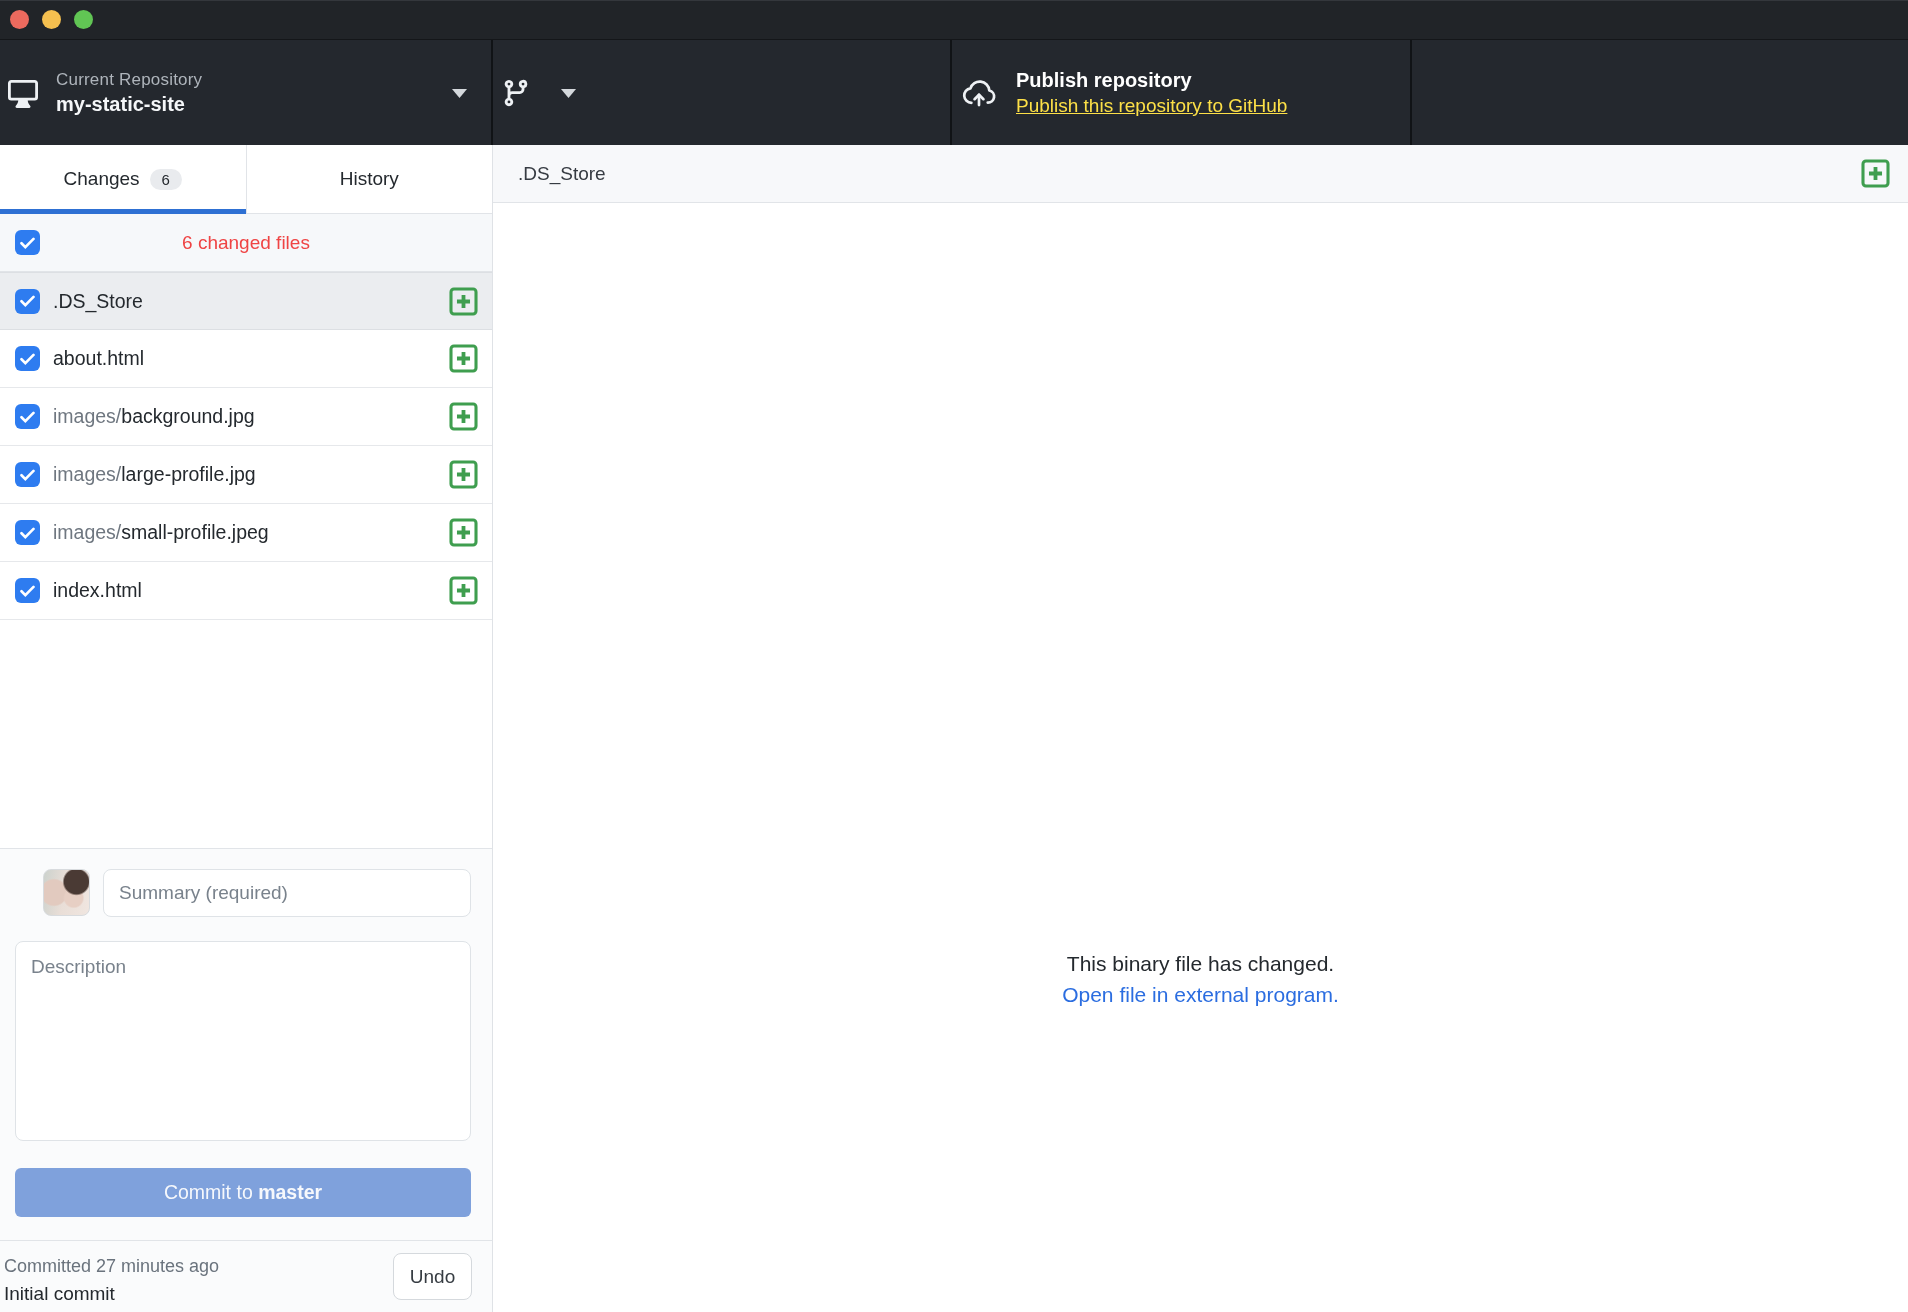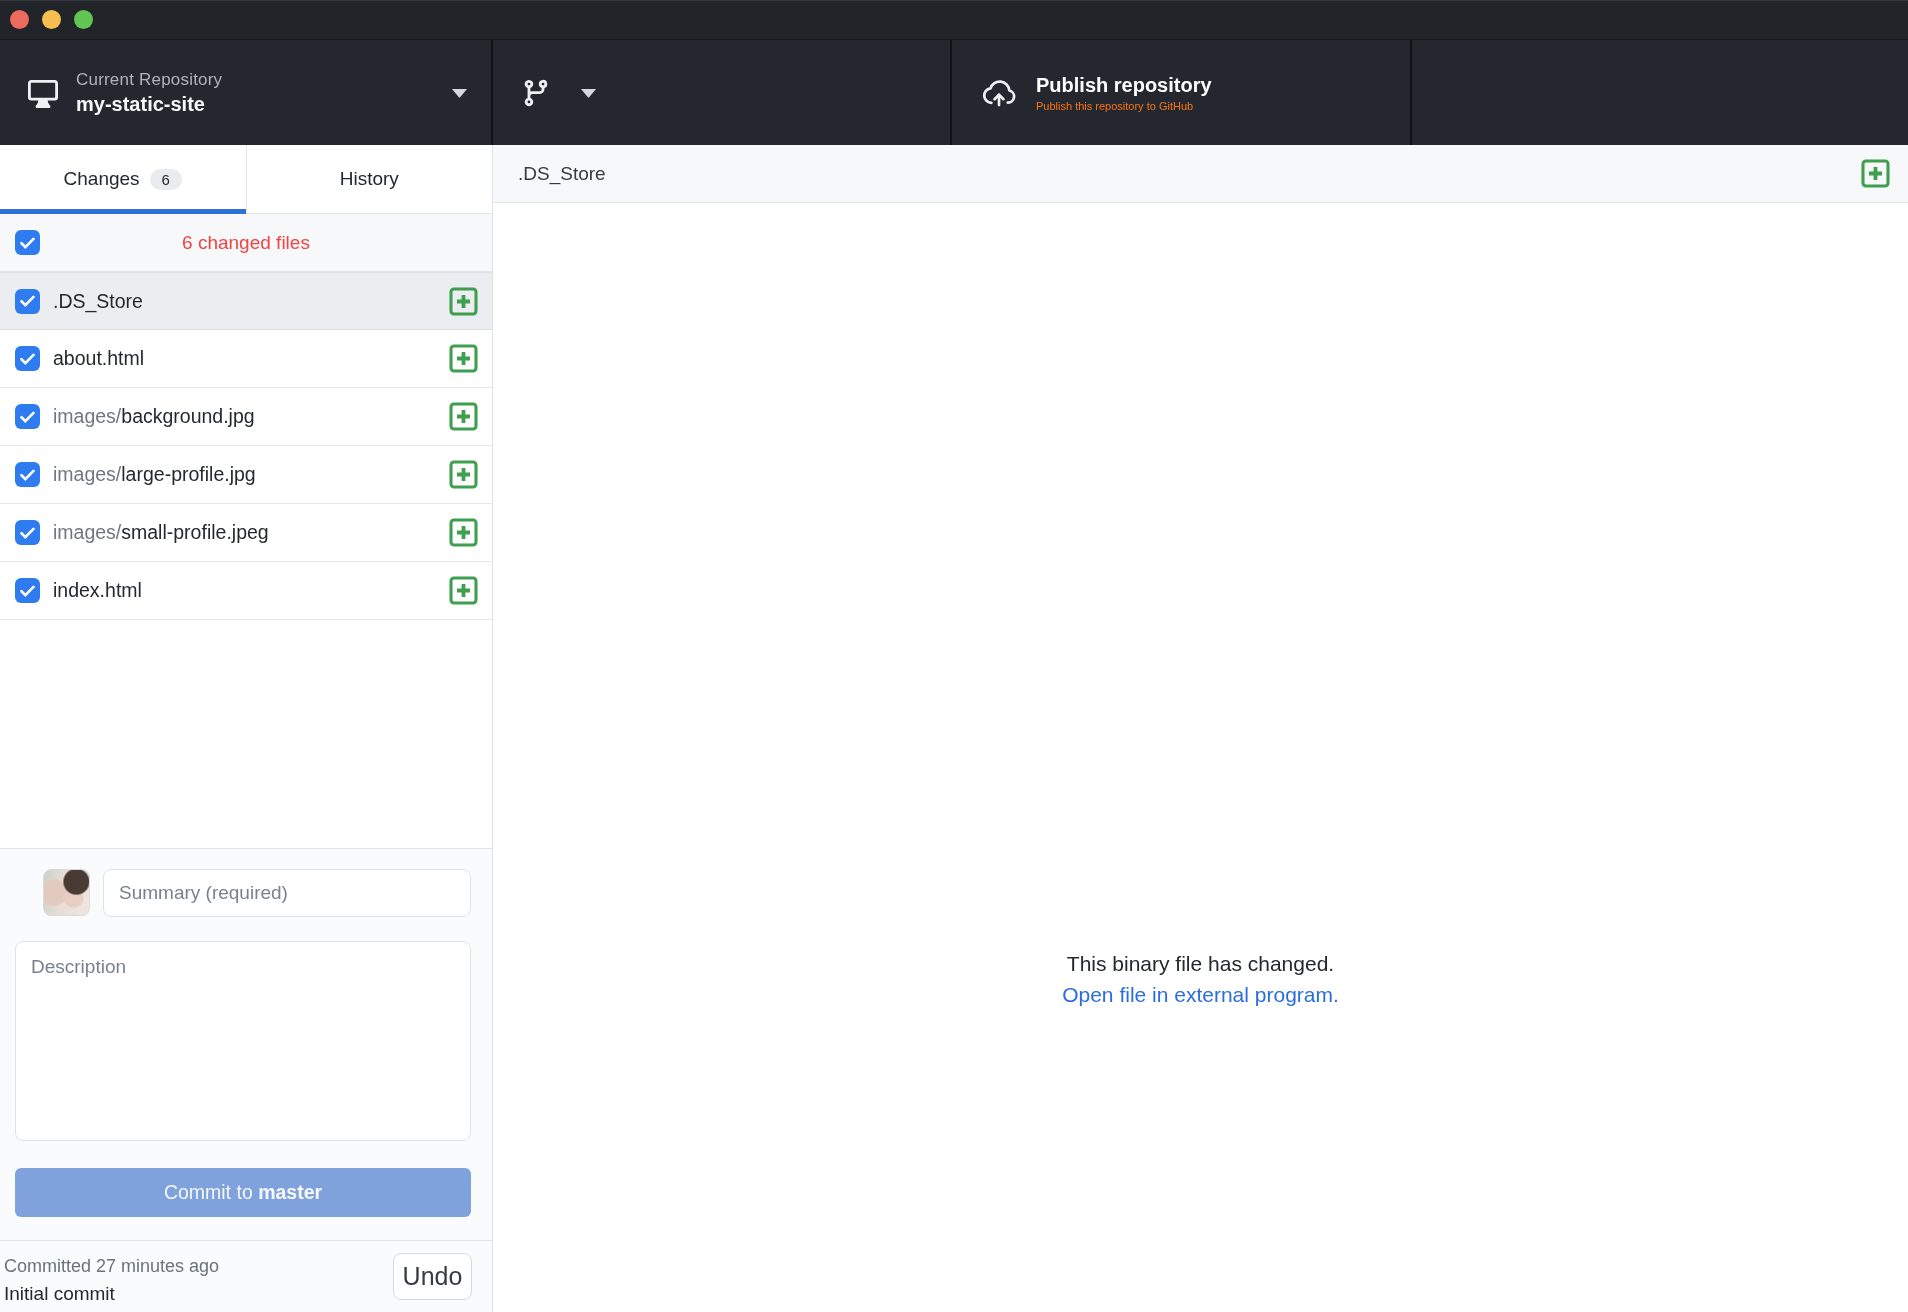--- a/index.html
+++ b/index.html
@@ -11,31 +11,31 @@
   .titlebar { height:40px; background:#212428; border-bottom:1px solid #141619;
     box-shadow:inset 0 1px 0 #34373c; display:flex; align-items:center; padding-left:10px; flex:none; }
   .traffic { display:flex; gap:13px; }
   .traffic .light { width:19px; height:19px; border-radius:50%; }
   .light.red    { background:#ec6a5e; }
   .light.yellow { background:#f5bf4f; }
   .light.green  { background:#61c554; }
 
   
   .toolbar { height:105px; background:#24282e; display:flex; flex:none; }
-  .tb-section { display:flex; align-items:center; padding-left:28px; border-right:2px solid #101316; cursor:default; }
+  .tb-section { display:flex; align-items:center; padding-left:8px; border-right:2px solid #101316; cursor:default; }
   .tb-section.repo    { width:493px; }
   .tb-section.branch  { width:459px; }
   .tb-section.publish { width:460px; }
   .tb-rest { flex:1; }
   .tb-icon { flex:none; display:flex; align-items:center; justify-content:center; margin-right:18px; }
   .tb-text { display:flex; flex-direction:column; gap:3px; flex:1; min-width:0; }
   .tb-label { font-size:17px; color:#aeb4bb; letter-spacing:.2px; }
   .tb-value { font-size:20px; font-weight:bold; color:#f5f7f9; }
   .tb-title { font-size:20px; font-weight:bold; color:#ffffff; }
-  .tb-sub   { font-size:11px; color:#f97316; }
+  .tb-sub   { font-size:19px; color:#fde047;text-decoration:underline; }
   .tb-chevron { flex:none; margin:0 24px 0 12px; }
 
   
   .app-body { flex:1; display:flex; min-height:0; }
 
   
   .sidebar { width:493px; flex:none; display:flex; flex-direction:column; border-right:1px solid #dfe2e6; background:#fff; }
   .tabbar { height:69px; display:flex; flex:none; border-bottom:1px solid #e1e4e8; }
   .tab { flex:1; display:flex; align-items:center; justify-content:center; gap:10px;
     font-size:19px; color:#24292e; position:relative; background:#fff; cursor:pointer; }
@@ -79,21 +79,21 @@
     color:#f6f8fc; font-family:inherit; font-size:19.5px; cursor:default; }
   .commit-btn b { font-weight:bold; }
 
   
   .undo-bar { flex:none; height:72px; background:#fafbfc; border-top:1px solid #e1e4e8;
     display:flex; align-items:center; padding:0 20px 0 4px; }
   .undo-texts { flex:1; display:flex; flex-direction:column; gap:6px; padding-top:8px; }
   .undo-status { font-size:18px; color:#6a737d; }
   .undo-message { font-size:19px; color:#24292e; }
   .undo-btn { width:79px; height:47px; background:#fff; border:1px solid #d5d9dd; border-radius:8px;
-    font-family:inherit; font-size:25px; color:#363c42; cursor:pointer; }
+    font-family:inherit; font-size:19px; color:#363c42; cursor:pointer; }
 
   
   .main { flex:1; display:flex; flex-direction:column; min-width:0; }
   .file-header { height:58px; flex:none; background:#f7f8fa; border-bottom:1px solid #e1e4e8;
     display:flex; align-items:center; padding:0 18px 0 25px; }
   .file-header-name { flex:1; font-size:19px; color:#363b42; }
   .main-body { flex:1; background:#fff; position:relative; }
   .binary-note { position:absolute; left:0; right:0; top:714px; text-align:center;
     font-size:21px; color:#24292e;margin-top:35px; }
   .external-link { position:absolute; left:0; right:0; top:780px; text-align:center;

